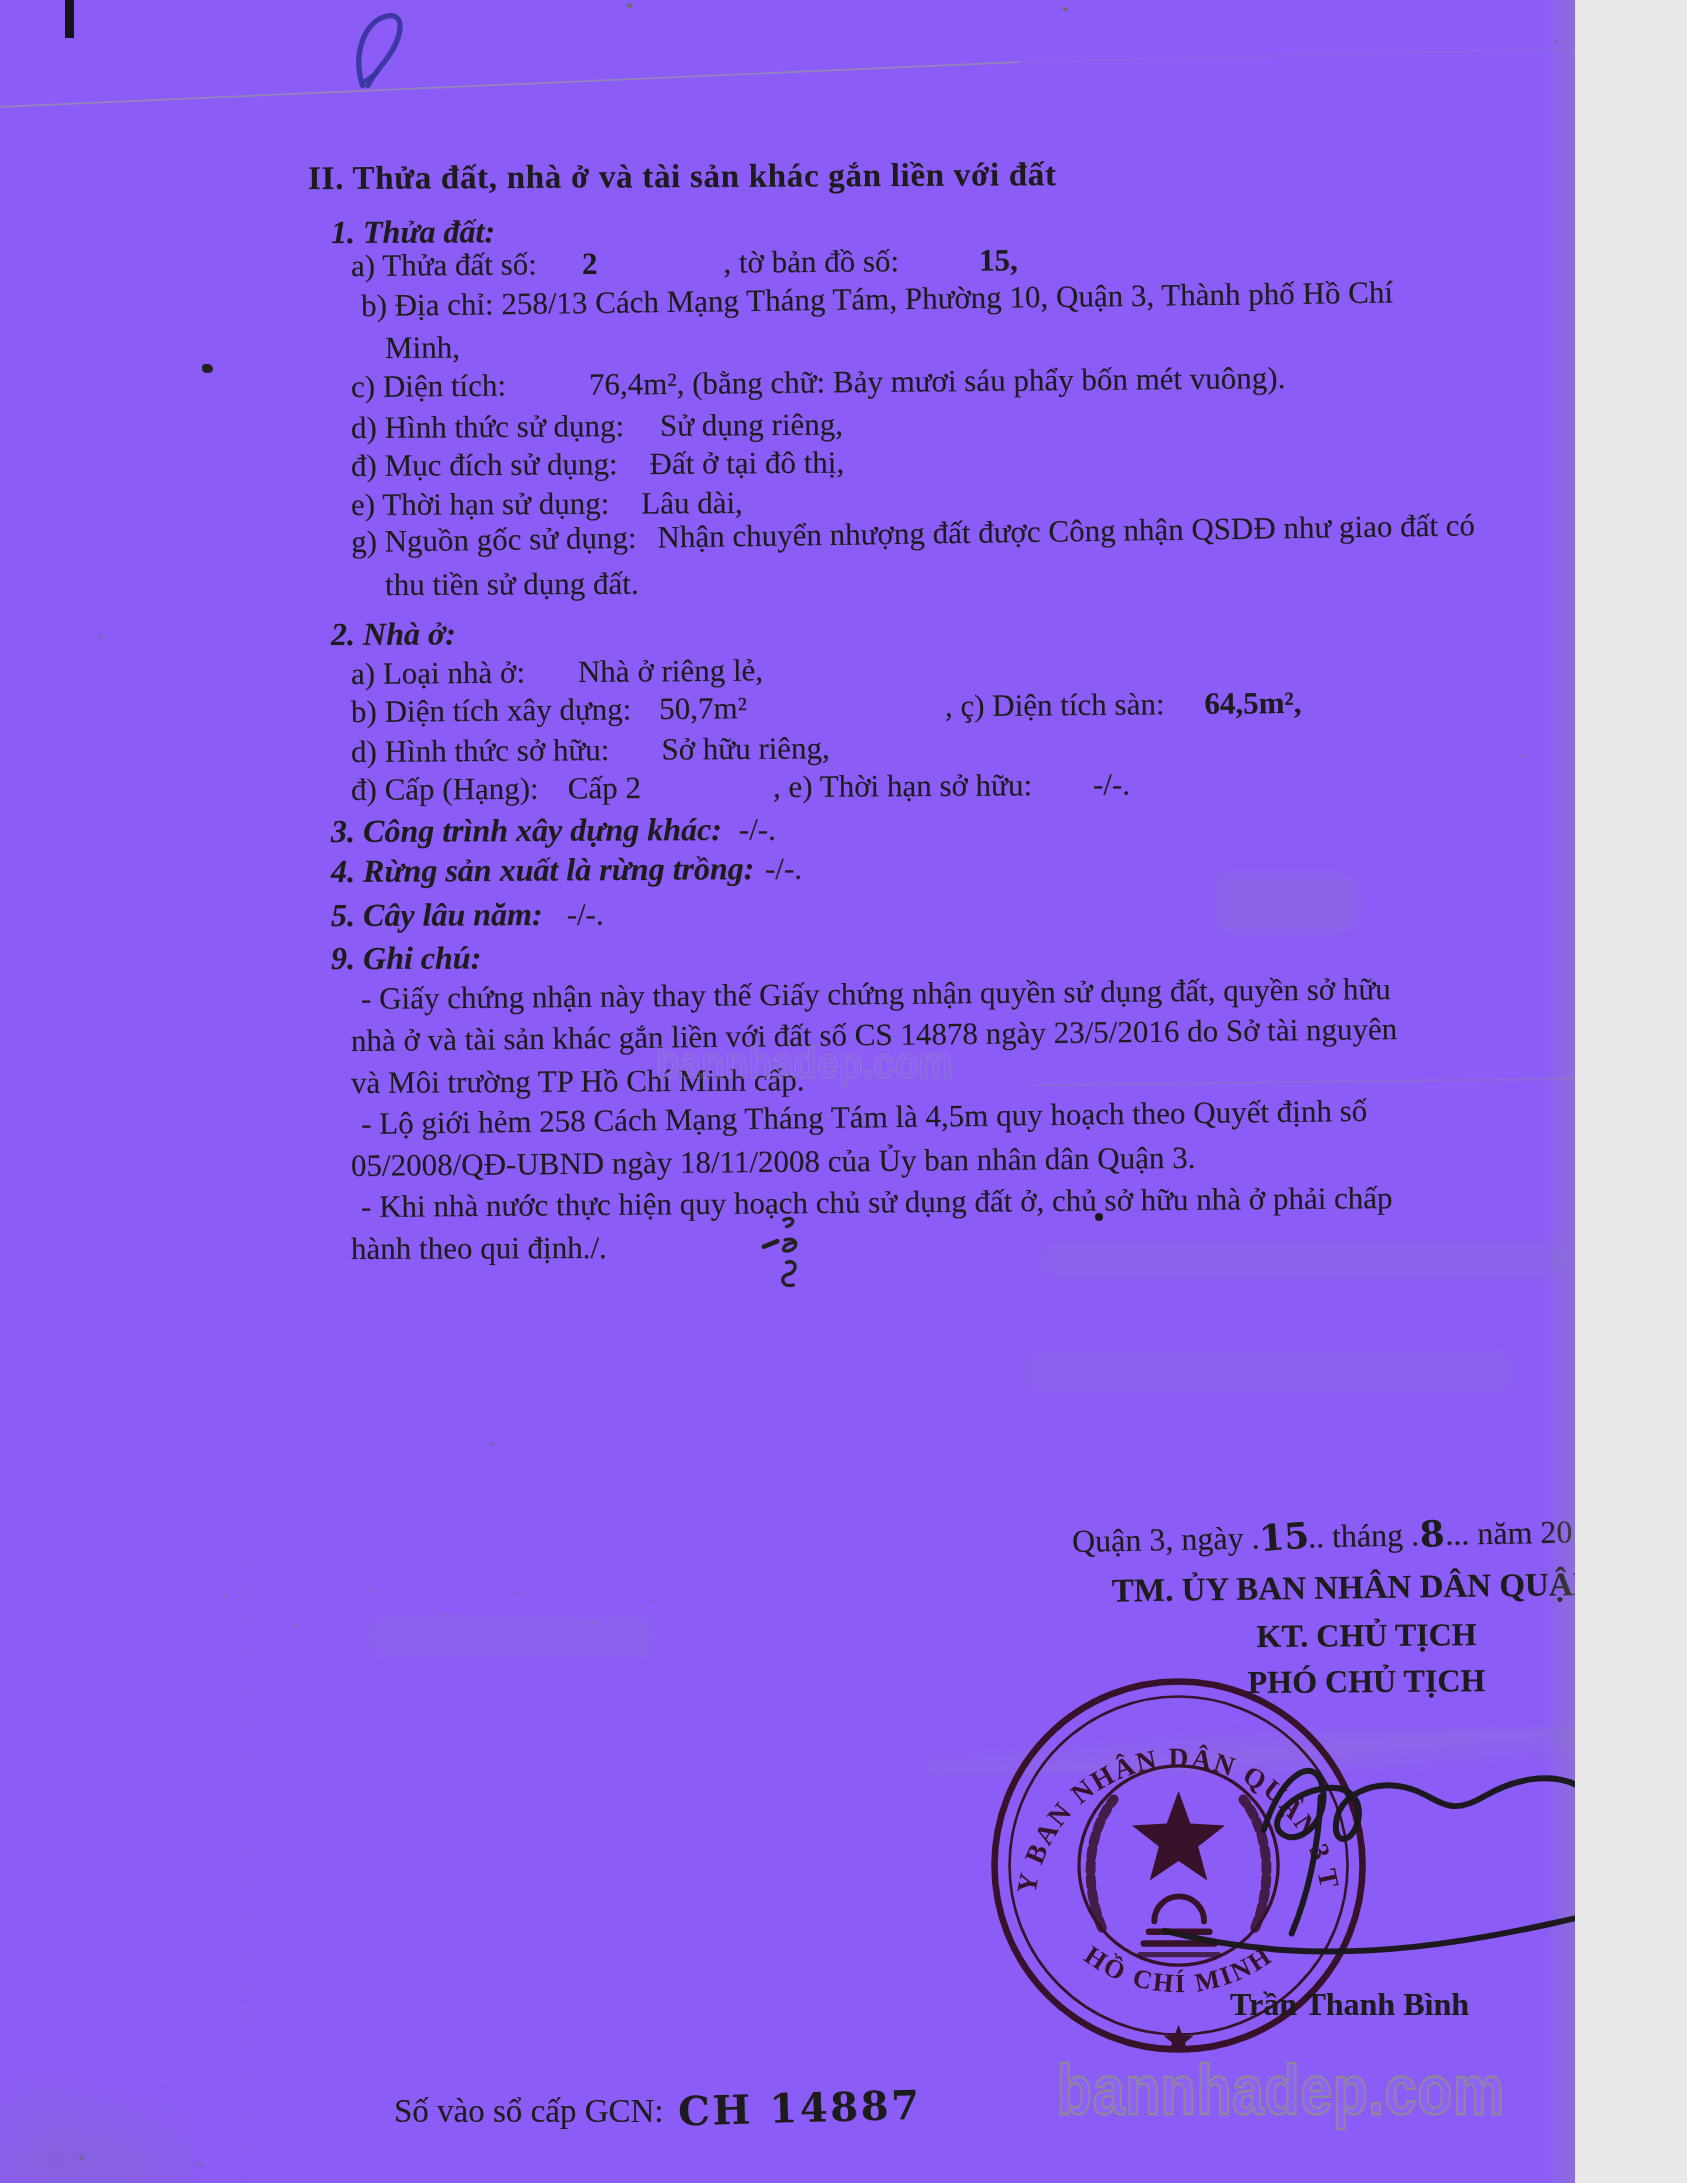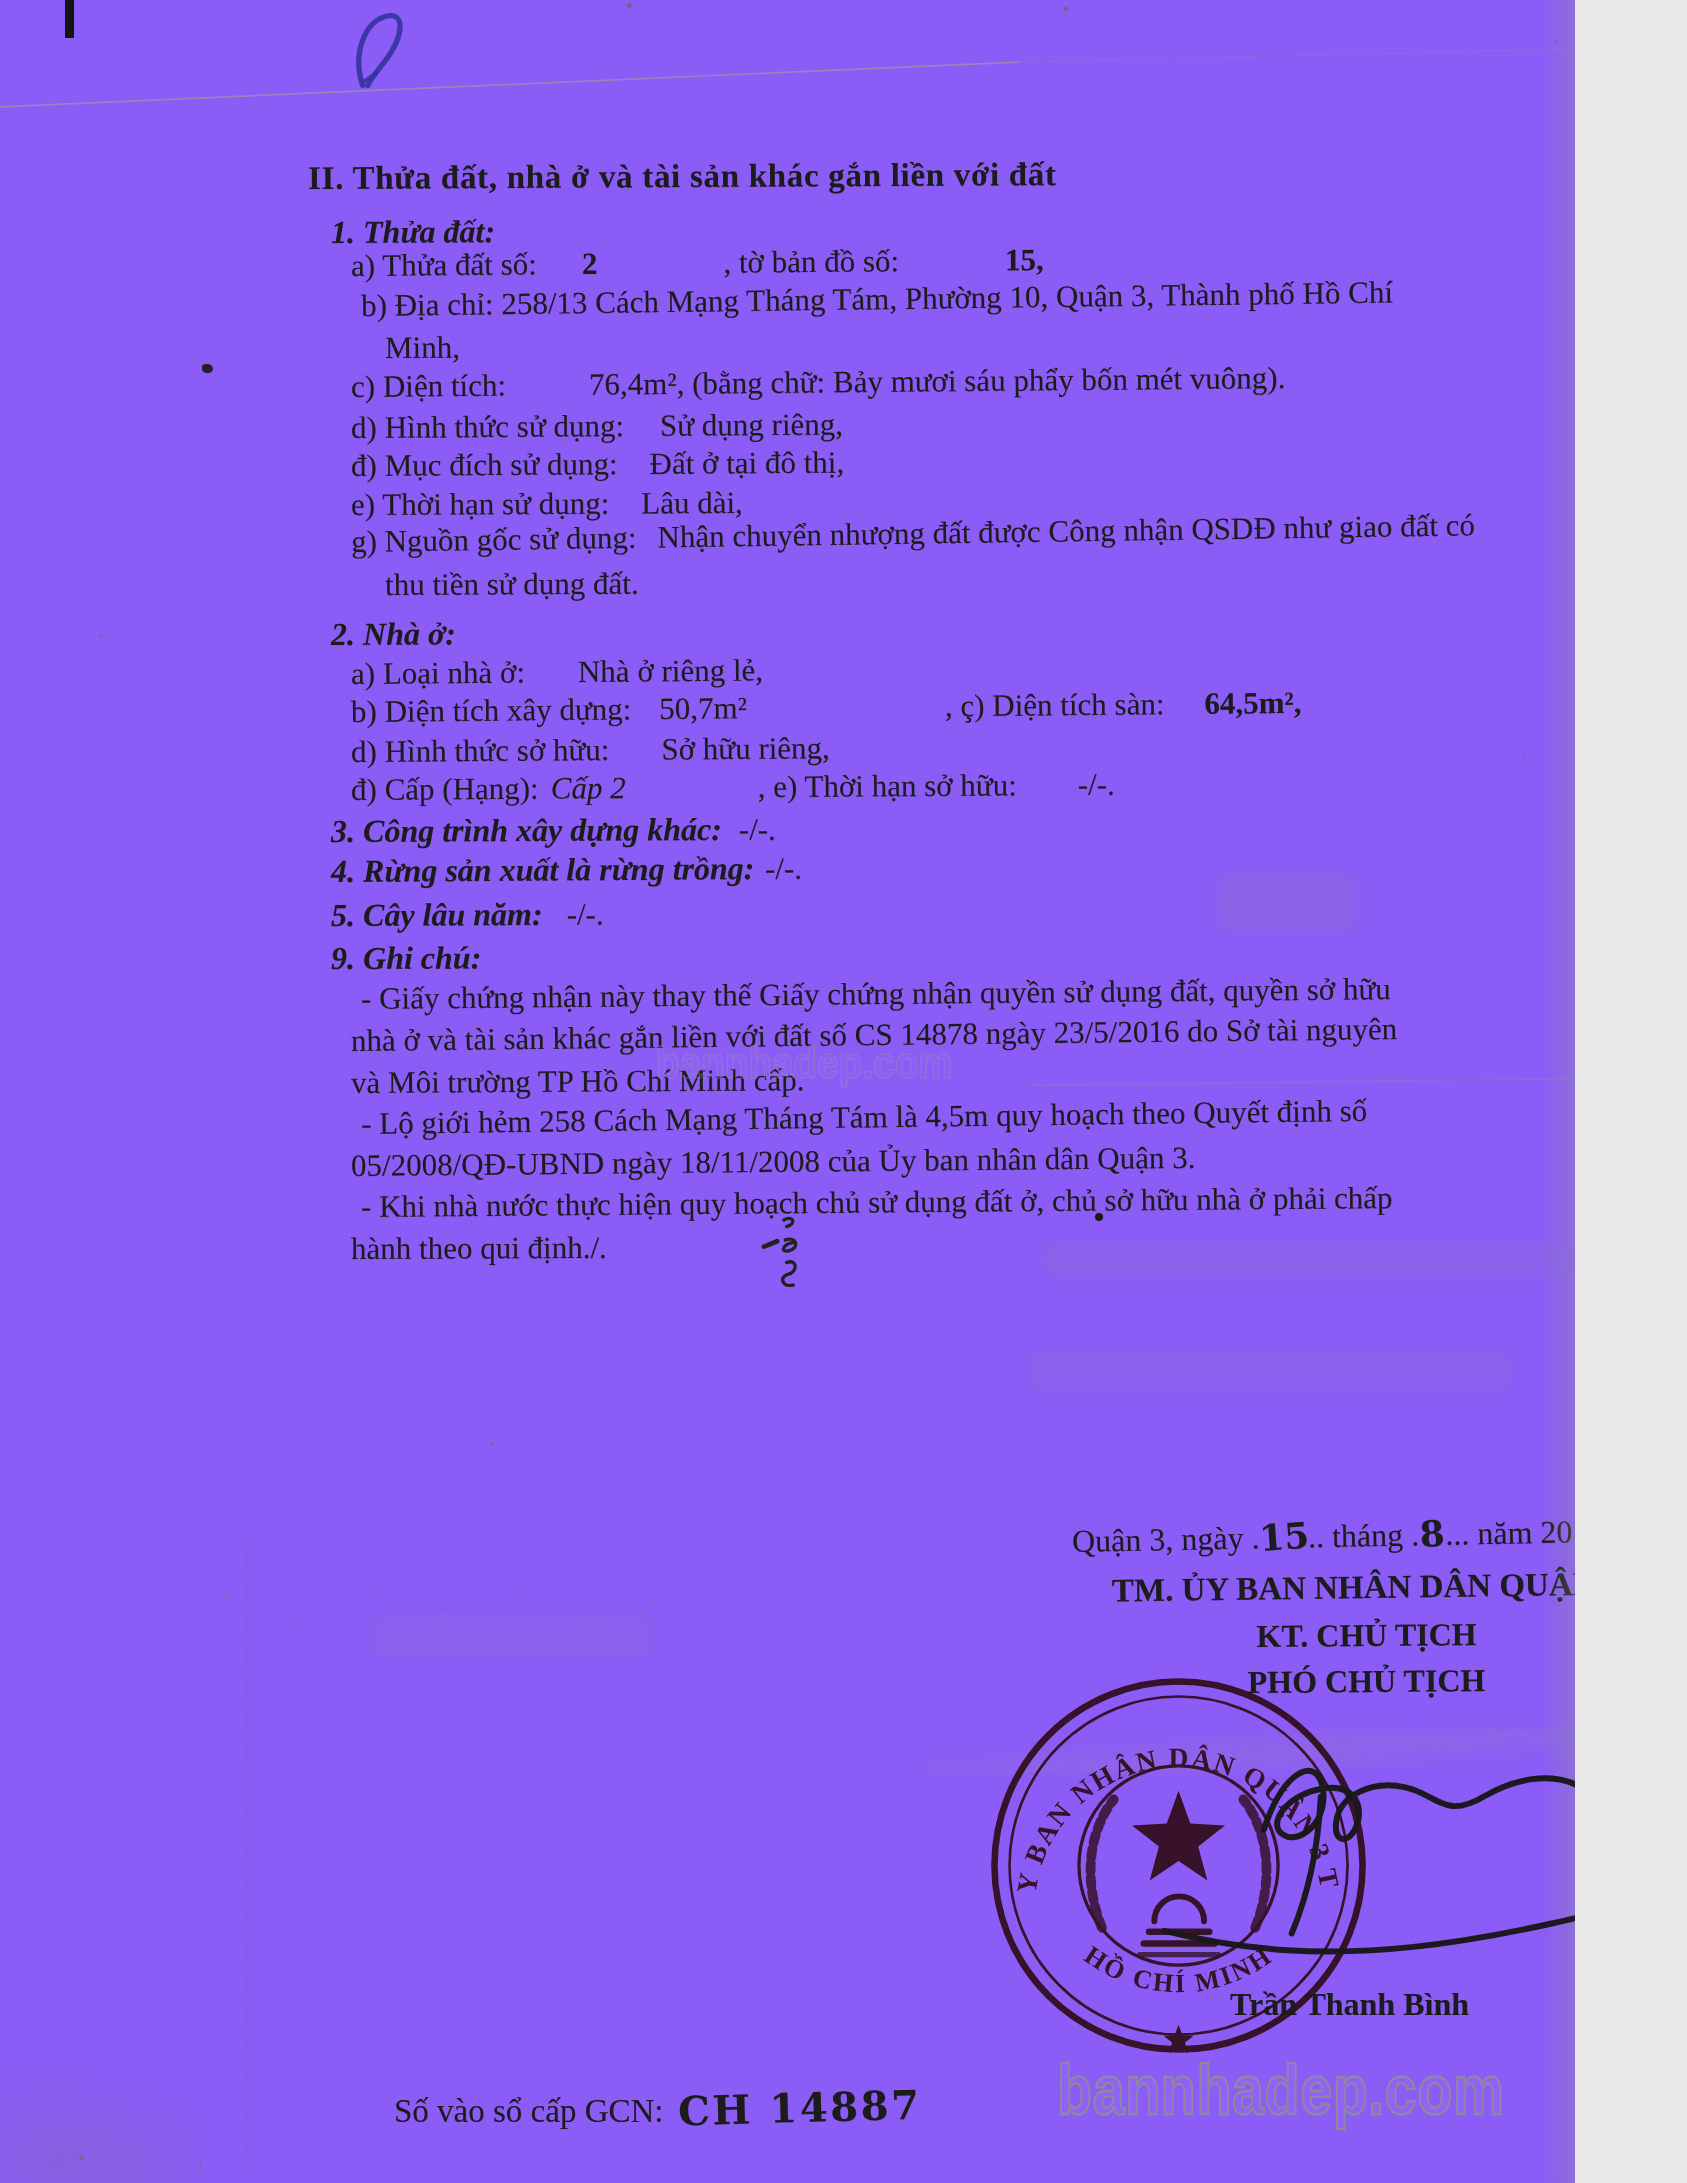--- a/index.html
+++ b/index.html
@@ -76,21 +76,21 @@
   <svg class="pen-mark" viewBox="0 0 130 150">
     <path d="M 28,122 C 12,72 32,25 64,17 C 94,10 90,48 62,85 C 50,100 40,113 36,122" fill="none" stroke="#34349c" stroke-width="8" stroke-linecap="round" opacity=".9"></path>
     <path d="M 30,116 L 50,102" fill="none" stroke="#34349c" stroke-width="6" stroke-linecap="round" opacity=".85"></path>
   </svg>
 
   <div class="ln title" style="left:308px; top:159px; transform:rotate(-.3deg);">II. Thửa đất, nhà ở và tài sản khác gắn liền với đất</div>
 
   <div class="ln sec" style="left:331px; top:213px; transform:rotate(-.3deg);">1. Thửa đất:</div>
 
   <div class="ln" style="left:351px; top:247px; transform:rotate(-.5deg);">
-    <span>a) Thửa đất số:</span><span class="b" style="margin-left:45px;">2</span><span style="margin-left:126px;">, tờ bản đồ số:</span><span class="b" style="margin-left:106px;">15,</span>
+    <span>a) Thửa đất số:</span><span class="b" style="margin-left:45px;">2</span><span style="margin-left:126px;">, tờ bản đồ số:</span><span class="b" style="margin-left:80px;">15,</span>
   </div>
 
   <div class="ln" style="left:361px; top:287px; transform:rotate(-.75deg);">b) Địa chỉ: 258/13 Cách Mạng Tháng Tám, Phường 10, Quận 3, Thành phố Hồ Chí</div>
   <div class="ln" style="left:385px; top:329px; transform:rotate(-.3deg);">Minh,</div>
 
   <div class="ln" style="left:351px; top:368px; transform:rotate(-.55deg);">
     <span>c) Diện tích:</span><span style="margin-left:83px;">76,4m²</span><span>, (bằng chữ: Bảy mươi sáu phẩy bốn mét vuông).</span>
   </div>
 
   <div class="ln" style="left:351px; top:409px; transform:rotate(-.4deg);">
@@ -118,21 +118,21 @@
 
   <div class="ln" style="left:351px; top:693px; transform:rotate(-.55deg);">
     <span>b) Diện tích xây dựng:</span><span style="margin-left:28px;">50,7m²</span><span style="margin-left:198px;">, ç) Diện tích sàn:</span><span style="margin-left:40px;font-weight:bold;">64,5m²,</span>
   </div>
 
   <div class="ln" style="left:351px; top:733px; transform:rotate(-.45deg);">
     <span>d) Hình thức sở hữu:</span><span style="margin-left:52px;">Sở hữu riêng,</span>
   </div>
 
   <div class="ln" style="left:351px; top:771px; transform:rotate(-.4deg);">
-    <span>đ) Cấp (Hạng):</span><span style="margin-left:12px;font-style:italic;">Cấp 2</span><span style="margin-left:132px;">, e) Thời hạn sở hữu:</span><span style="margin-left:61px;">-/-.</span>
+    <span>đ) Cấp (Hạng):</span><span style="margin-left:29px;">Cấp 2</span><span style="margin-left:132px;">, e) Thời hạn sở hữu:</span><span style="margin-left:61px;">-/-.</span>
   </div>
 
   <div class="ln" style="left:331px; top:812px; transform:rotate(-.3deg);">
     <span class="sec">3. Công trình xây dựng khác:</span><span style="margin-left:17px;">-/-.</span>
   </div>
   <div class="ln" style="left:331px; top:852px; transform:rotate(-.4deg);">
     <span class="sec">4. Rừng sản xuất là rừng trồng:</span><span style="margin-left:10.6px;">-/-.</span>
   </div>
   <div class="ln" style="left:331px; top:896px; transform:rotate(-.3deg);">
     <span class="sec">5. Cây lâu năm:</span><span style="margin-left:24px;">-/-.</span>

